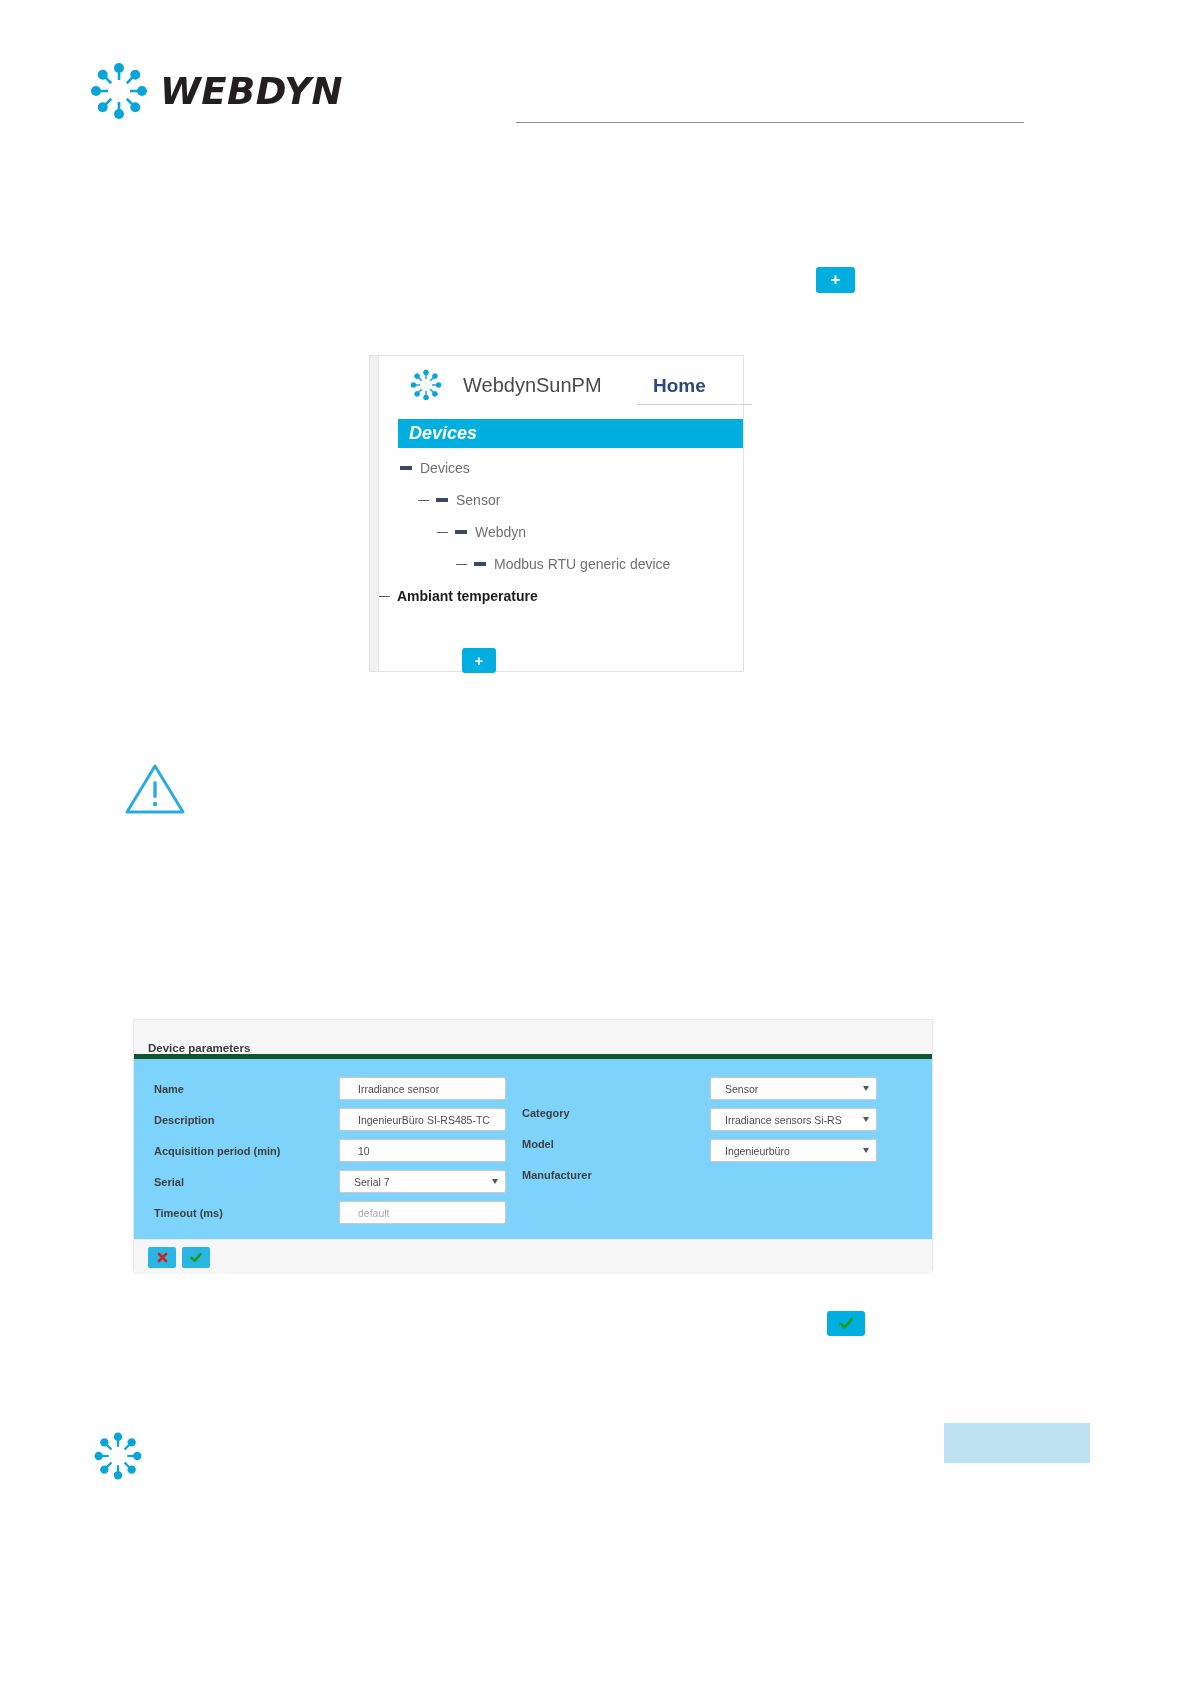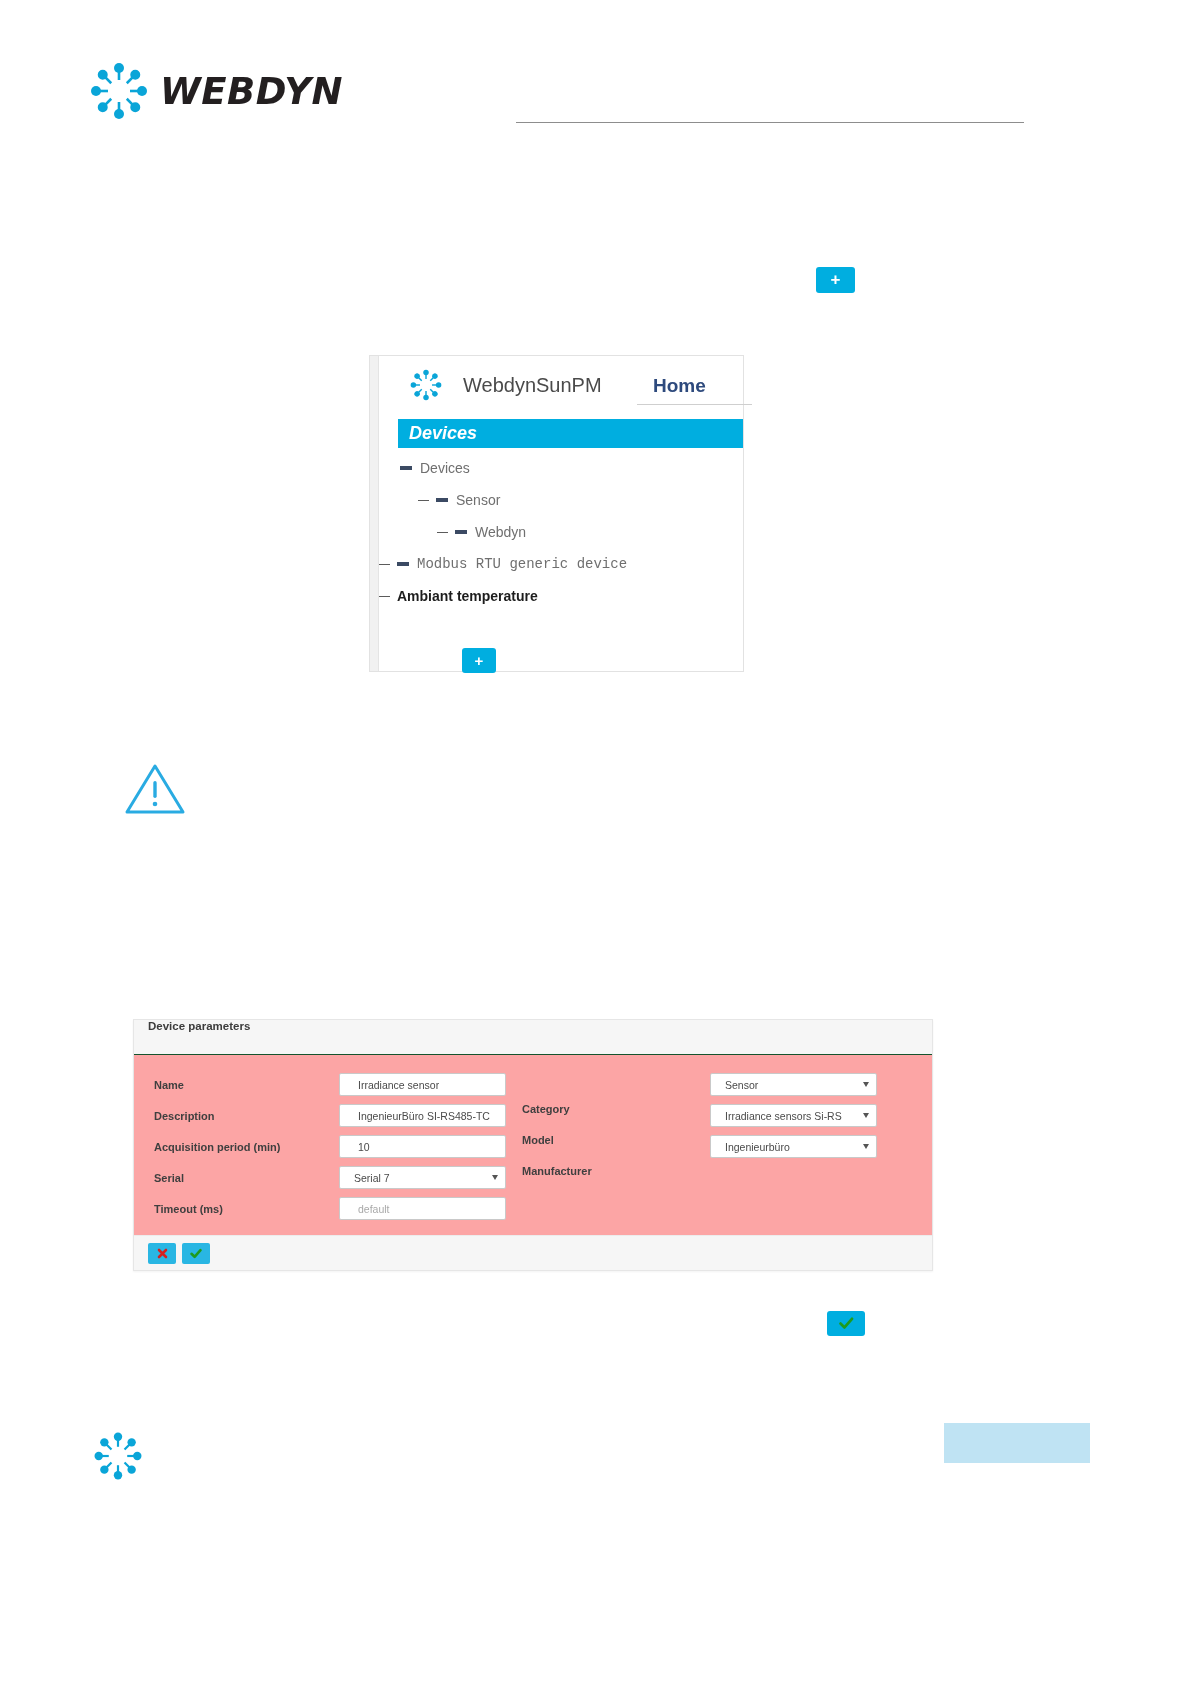--- a/index.html
+++ b/index.html
@@ -219,34 +219,34 @@
     top: 1019px;
     width: 798px;
     height: 250px;
     background: #ffffff;
     border: 1px solid #e6e6e6;
     box-shadow: 0 1px 2px rgba(0,0,0,0.05);
   }
   .params-head {
     height: 34px;
     background: #f6f6f6;
-    border-bottom: 1px solid #14532d;
-    display: flex;
-    align-items: flex-start;
+    border-bottom: 5px solid #14532d;
+    display: flex;
+    align-items: flex-end;
   }
   .params-head span {
     margin-left: 14px;
     font-size: 11.5px;
     font-weight: 700;
     color: #3c3c3c;
   }
   .params-body {
     position: relative;
     height: 180px;
-    background: #fca5a5;
+    background: #7dd3fc;
   }
   .col {
     position: absolute;
     top: 14px;
   }
   .col-left { left: 20px; width: 380px; }
   .col-right { left: 388px; width: 390px; }
   .frow {
     display: flex;
     align-items: center;
@@ -475,21 +475,21 @@
       <div class="tree-node" style="padding-left: 39px;">
         <span class="dash-plain"></span>
         <span class="dash-toggle"></span>
         <span class="tree-label">Sensor</span>
       </div>
       <div class="tree-node" style="padding-left: 58px;">
         <span class="dash-plain"></span>
         <span class="dash-toggle"></span>
         <span class="tree-label">Webdyn</span>
       </div>
-      <div class="tree-node" style=" font-family: Liberation Mono, monospace;">
+      <div class="tree-node" style="padding-left: 77px;">
         <span class="dash-plain"></span>
         <span class="dash-toggle"></span>
         <span class="tree-label">Modbus RTU generic device</span>
       </div>
       <div class="tree-node" style="">
         <span class="dash-plain"></span>
         <span class="tree-label current">Ambiant temperature</span>
       </div>
     </div>
 </div>

